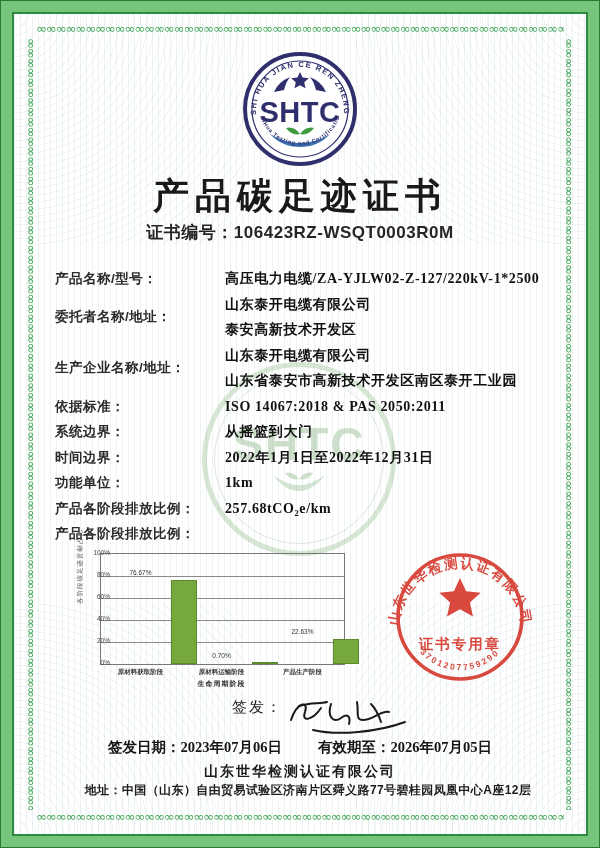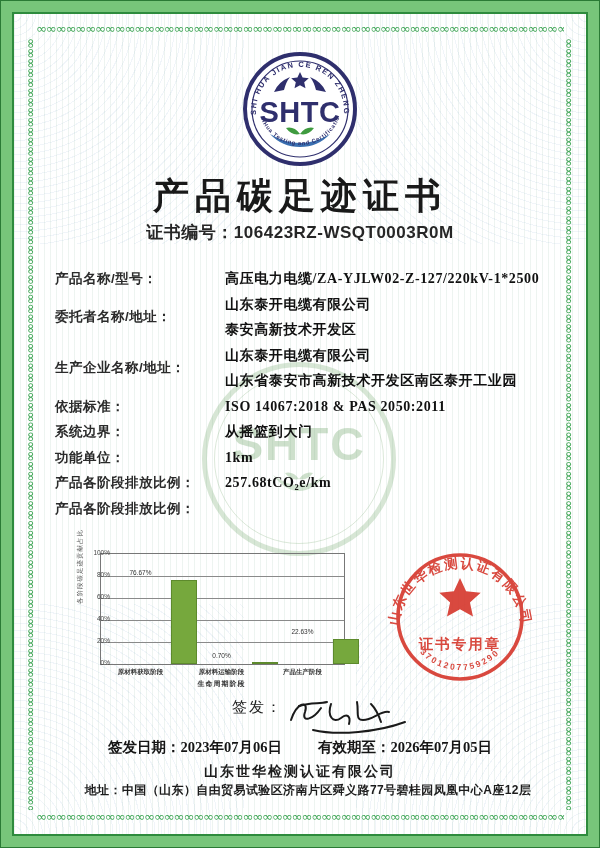--- a/index.html
+++ b/index.html
@@ -148,20 +148,26 @@
       <div class="frow">
         <div class="flabel">依据标准：</div>
         <div class="fvals">
           <div class="fval">ISO 14067:2018 &amp; PAS 2050:2011</div>
         </div>
       </div>
       <div class="frow">
         <div class="flabel">系统边界：</div>
         <div class="fvals">
           <div class="fval">从摇篮到大门</div>
+        </div>
+      </div>
+      <div class="frow">
+        <div class="flabel">时间边界：</div>
+        <div class="fvals">
+          <div class="fval">2022年1月1日至2022年12月31日</div>
         </div>
       </div>
       <div class="frow">
         <div class="flabel">功能单位：</div>
         <div class="fvals">
           <div class="fval">1km</div>
         </div>
       </div>
       <div class="frow">
         <div class="flabel">产品各阶段排放比例：</div>

